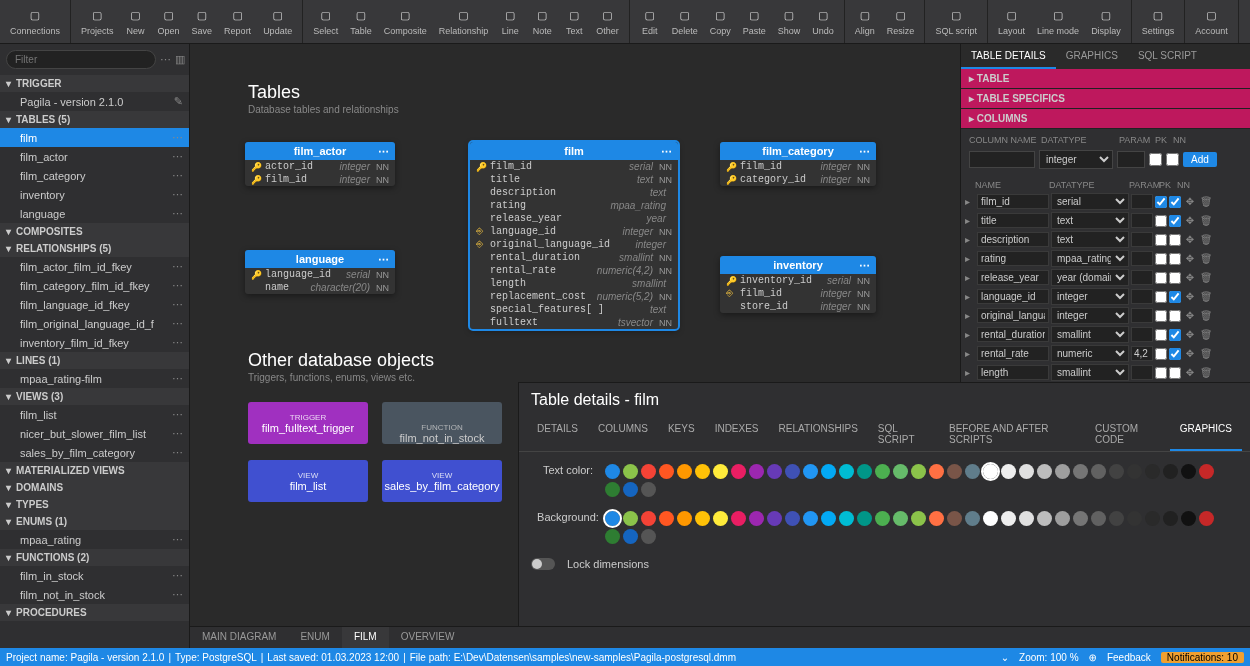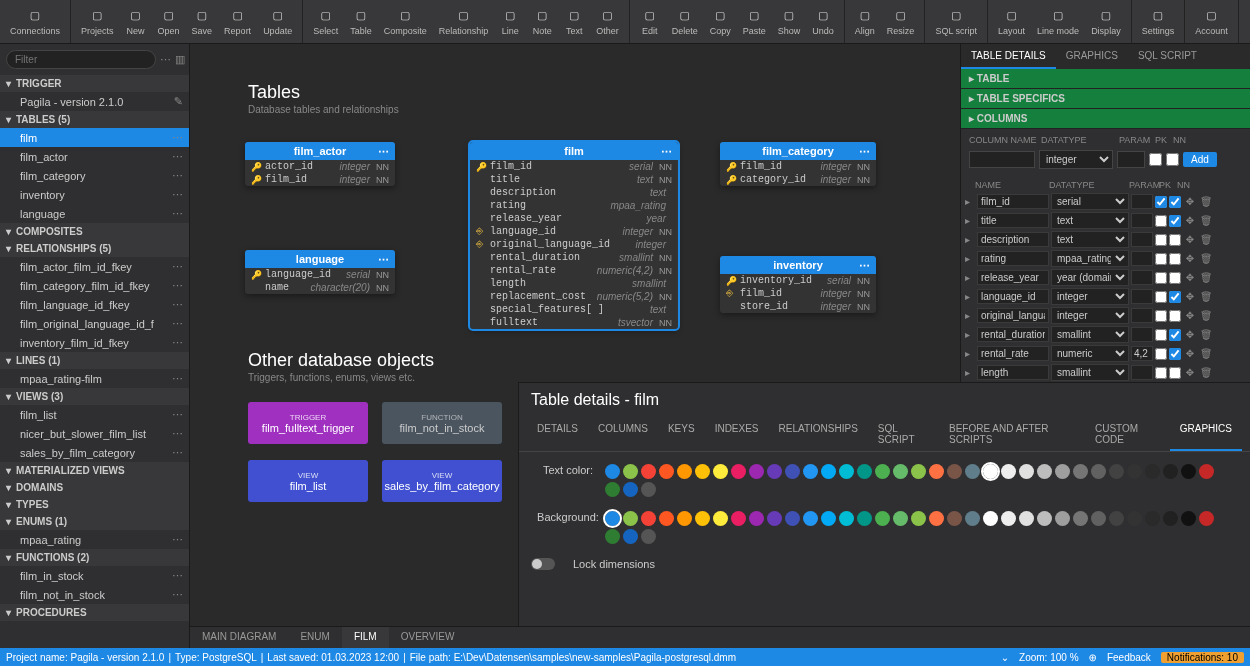--- a/index.html
+++ b/index.html
@@ -47,21 +47,21 @@
 .obj-box .nm2 { font-size:11px; }
 .trig { background:#a030c0; color:#fff; }
 .func { background:#4a5560; color:#ccc; }
 .view { background:#4050d0; color:#fff; }
 
 
 .rpanel { width:290px; background:#2f2f31; border-left:1px solid #1a1a1a; display:flex; flex-direction:column; }
 .rtabs { display:flex; background:#2a2a2a; }
 .rtab { padding:6px 10px; font-size:10px; cursor:pointer; color:#999; }
 .rtab.act { color:#fff; border-bottom:2px solid #1e88e5; }
-.rsec { padding:4px 8px; background:#15803d; border-bottom:1px solid #222; font-size:10px; font-weight:bold; cursor:pointer; }
+.rsec { padding:4px 8px; background:#be185d; border-bottom:1px solid #222; font-size:10px; font-weight:bold; cursor:pointer; }
 .cols-hdr { display:flex; padding:2px 8px; font-size:9px; color:#888; }
 .col-add { display:flex; padding:3px 8px; gap:4px; align-items:center; }
 .col-add input { background:#222; border:1px solid #444; padding:2px 4px; color:#ccc; font-size:10px; }
 .col-add select { background:#222; border:1px solid #444; padding:2px; color:#ccc; font-size:10px; }
 .addbtn { background:#1e88e5; color:#fff; padding:2px 8px; border:none; border-radius:2px; font-size:10px; }
 .col-row { display:flex; align-items:center; padding:1px 4px; font-size:10px; gap:2px; }
 .col-row .chev2 { width:10px; color:#888; }
 .col-row input.nm3 { width:72px; background:#222; border:1px solid #3a3a3a; padding:1px 3px; color:#ccc; font-size:10px; }
 .col-row select { width:78px; background:#222; border:1px solid #3a3a3a; padding:1px; color:#ccc; font-size:10px; }
 .col-row input.prm { width:22px; background:#222; border:1px solid #3a3a3a; padding:1px 2px; color:#ccc; font-size:10px; }
@@ -73,21 +73,21 @@
 .btitle { padding:8px 12px; font-size:16px; color:#fff; }
 .btabs { display:flex; border-bottom:1px solid #444; padding:0 8px; }
 .btab { padding:6px 10px; font-size:10px; cursor:pointer; color:#aaa; }
 .btab.act { color:#fff; border-bottom:2px solid #1e88e5; }
 .bbody { padding:12px;text-align:center; }
 .color-row { display:flex; align-items:flex-start; margin-bottom:14px; }
 .color-lbl { width:74px; font-size:11px; color:#ccc; }
 .swatches { display:flex; flex-wrap:wrap; gap:3px; max-width:620px; }
 .sw { width:15px; height:15px; border-radius:50%; cursor:pointer; }
 .sw.sel { outline:2px solid #fff; }
-.lock-row { display:flex; align-items:center; gap:12px; }
+.lock-row { display:flex; align-items:center; gap:6px; }
 
 
 .dtabs { position:absolute; left:190px; right:0; bottom:18px; height:22px; background:#2f2f31; border-top:1px solid #1a1a1a; display:flex; }
 .dtab { padding:4px 12px; font-size:10px; cursor:pointer; color:#999; }
 .dtab.act { background:#38383a; color:#fff; }
 
 
 .status { position:absolute; left:0; right:0; bottom:0; height:18px; background:#1e88e5; color:#fff; font-size:10px; display:flex; align-items:center; padding:0 6px; }
 .status .seg { margin-right:4px; }
 .status .right { margin-left:auto; display:flex; gap:10px; }
@@ -496,21 +496,21 @@
           <span class="key"></span>
           <span class="nm">store_id</span>
           <span class="dt">integer</span>
           <span class="nn">NN</span>
         </div>
       </div>
       <div class="obj-box trig" style="left: 58px; top: 358px;">
         <div class="typ">TRIGGER</div>
         <div class="nm2">film_fulltext_trigger</div>
       </div>
-      <div class="obj-box func" style="left: 192px; top: 358px;">
+      <div class="obj-box func" style="left: 192px; top: 358px; justify-content: flex-end;">
         <div class="typ">FUNCTION</div>
         <div class="nm2">film_not_in_stock</div>
       </div>
       <div class="obj-box view" style="left: 58px; top: 416px;">
         <div class="typ">VIEW</div>
         <div class="nm2">film_list</div>
       </div>
       <div class="obj-box view" style="left: 192px; top: 416px;">
         <div class="typ">VIEW</div>
         <div class="nm2">sales_by_film_category</div>

